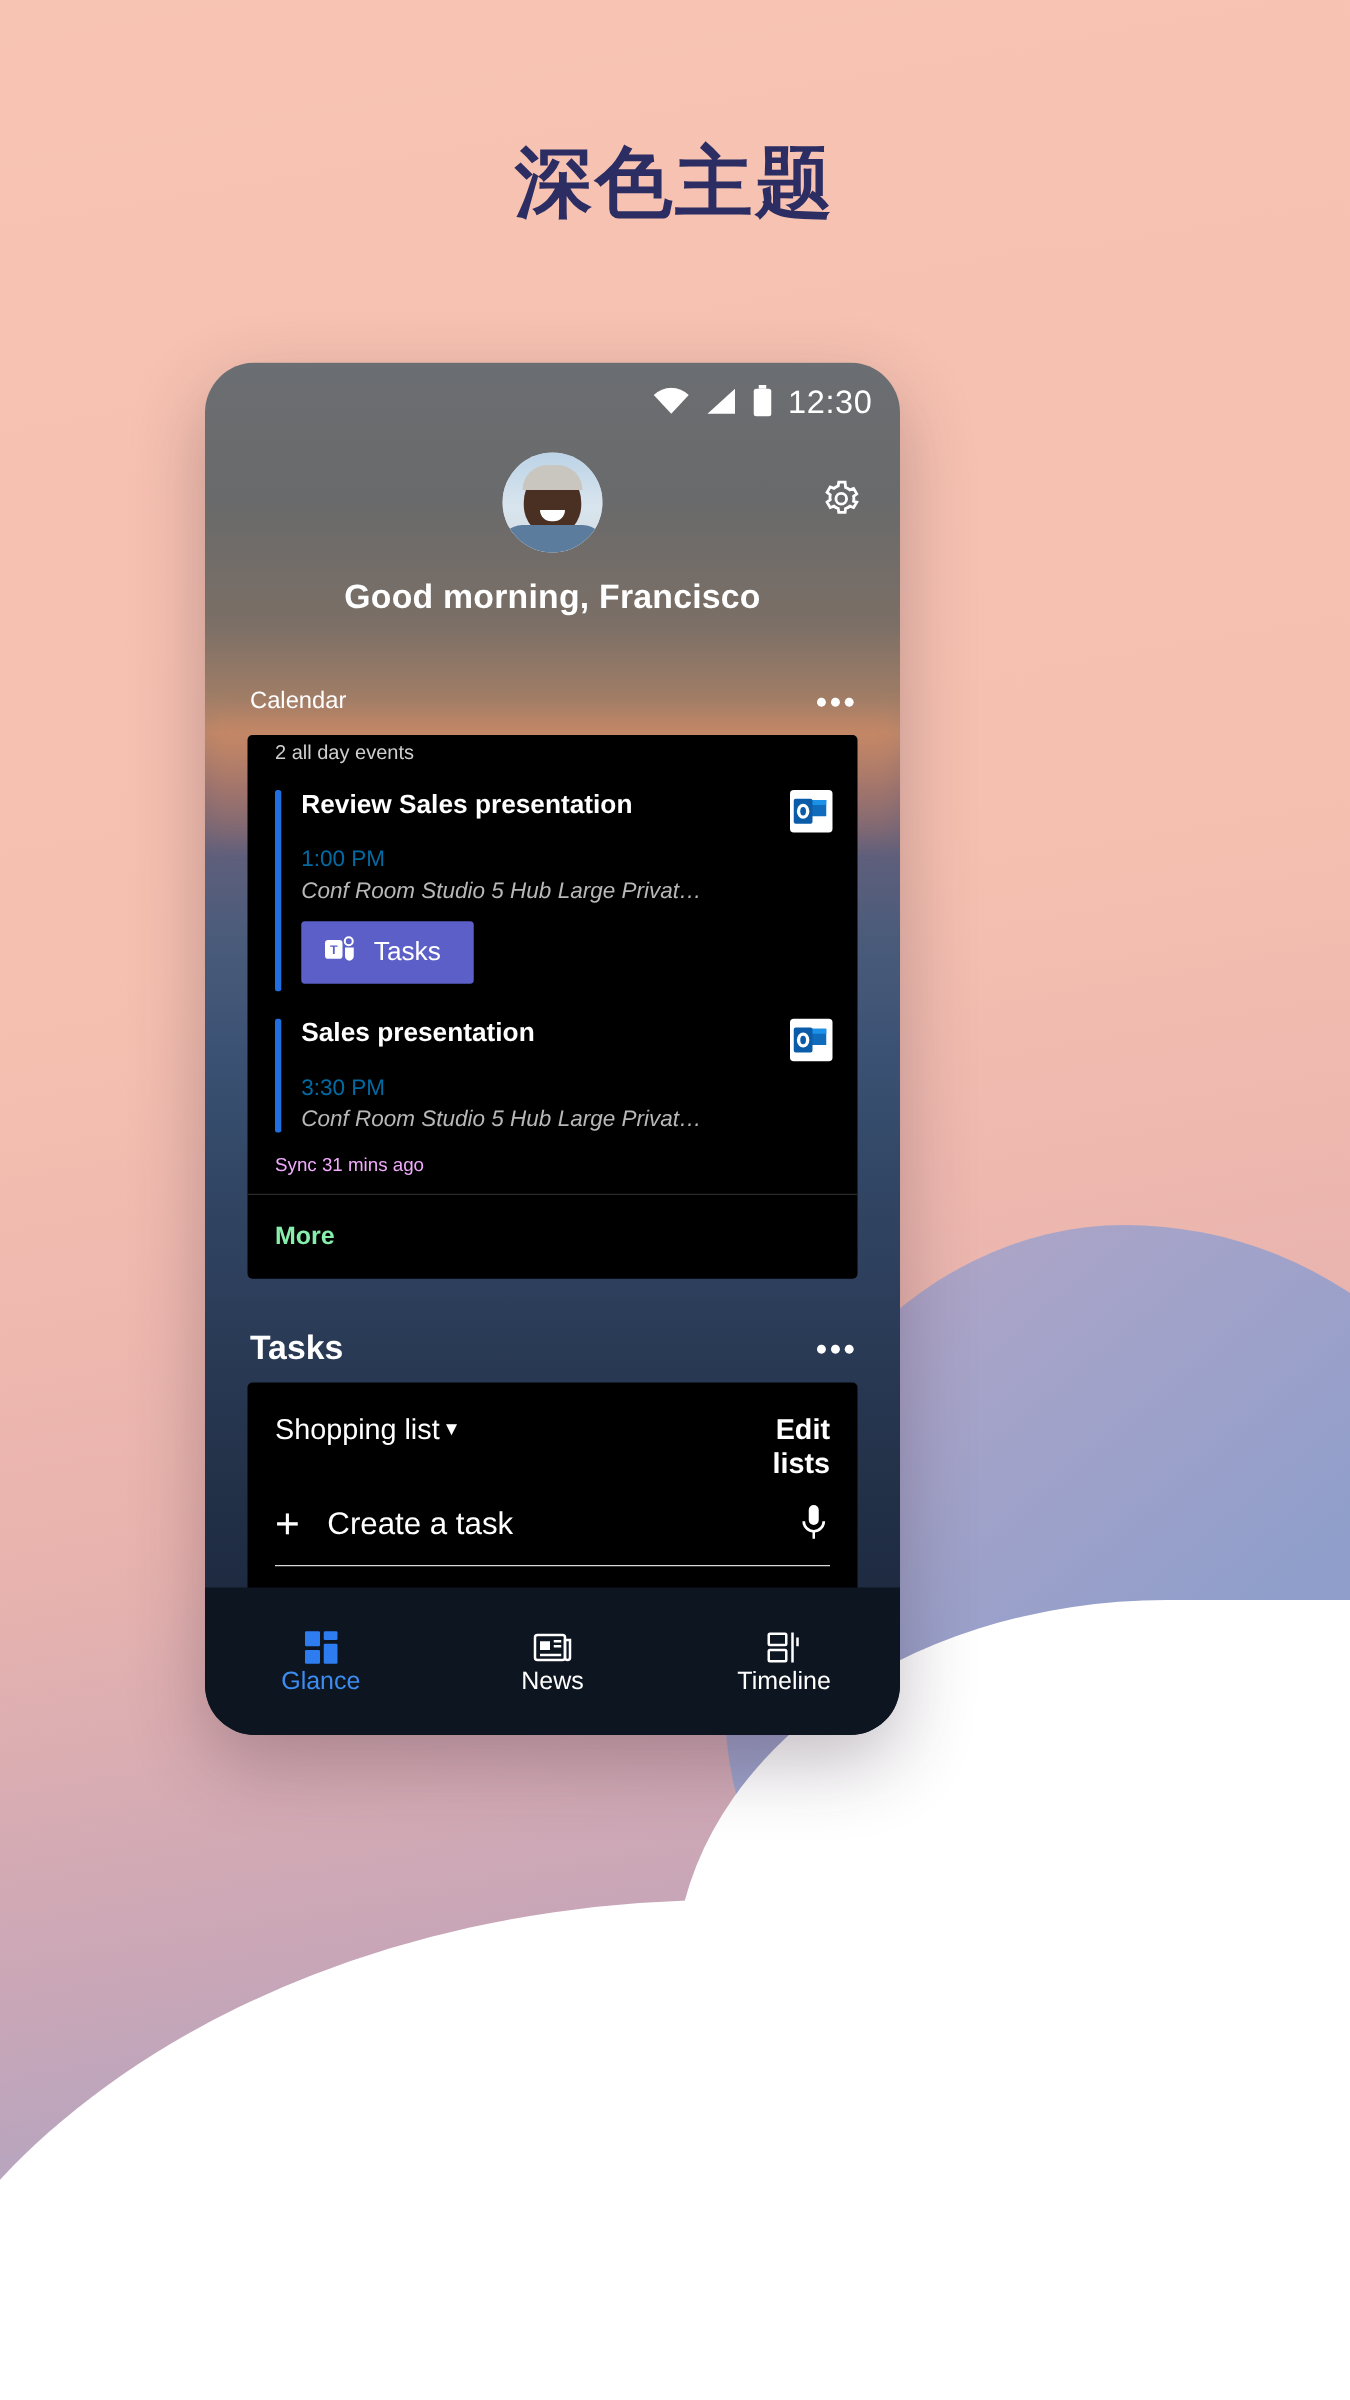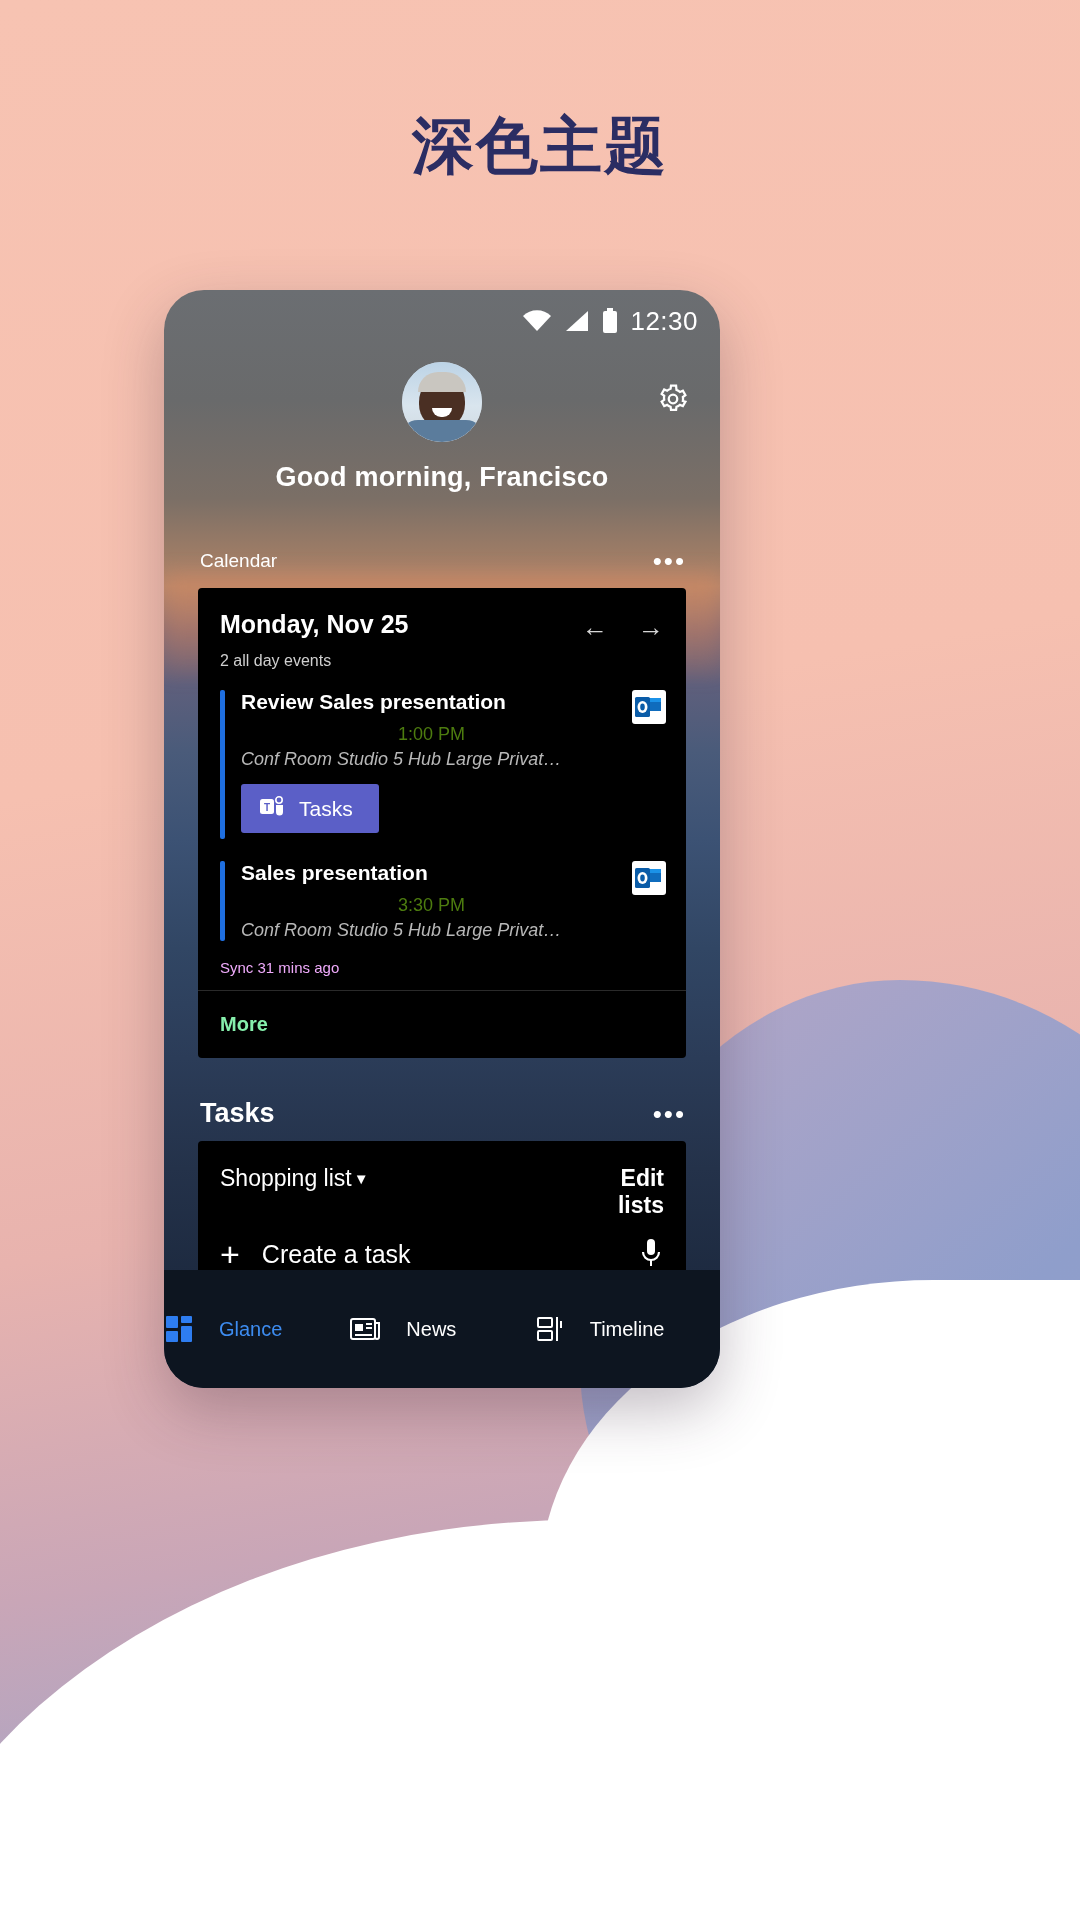--- a/index.html
+++ b/index.html
@@ -158,21 +158,21 @@
   }
   .cal-date { color: #fff; font-size: 25px; font-weight: bold; }
   .cal-sub { color: #cfcfcf; font-size: 16px; margin-top: 6px; padding: 0 22px 10px 22px; }
   .cal-navs { display: flex; gap: 30px; padding-top: 4px; }
   .navarrow { color: #d6d6d6; font-size: 26px; line-height: 1; }
 
   .event { display: flex; padding: 10px 20px 4px 22px; position: relative; }
   .ev-bar { width: 5px; border-radius: 2px; background: #1f6fe0; flex: 0 0 5px; margin-right: 16px; }
   .ev-body { flex: 1 1 auto; min-width: 0; }
   .ev-title { color: #fff; font-size: 21px; font-weight: bold; }
-  .ev-time { color: #4d7c0f; font-size: 18px; margin-top: 10px; text-align: center; }
+  .ev-time { color: #0369a1; font-size: 18px; margin-top: 21px; }
   .ev-loc {
     color: #b8b8b8; font-size: 18px; margin-top: 4px;
     white-space: nowrap; overflow: hidden; text-overflow: ellipsis; font-style: italic;
   }
   .outlook-ico {
     flex: 0 0 auto; width: 34px; height: 34px; margin-left: 10px;
     background: #fff; border-radius: 3px; position: relative;
     display: flex; align-items: center; justify-content: center;
   }
   .join-btn {
@@ -208,22 +208,22 @@
   .task-underline { height: 1px; background: #d8d8d8; margin: 16px 22px 0 22px; }
   .task-item { color: #f9a8d4; font-size: 24px; font-weight: bold; padding: 22px 22px 0 22px; }
 
   
   .bottomnav {
     position: absolute; left: 0; right: 0; bottom: 0; height: 118px;
     background: #0d1520;
     display: flex; align-items: center;
   }
   .navitem {
-    flex: 1 1 0; display: flex; 
-    align-items: center; gap: 25px;
+    flex: 1 1 0; display: flex; flex-direction: column;
+    align-items: center; gap: 0;
   }
   .navitem .lbl { font-size: 20px; color: #ffffff; }
   .navitem.active .lbl { color: #3d8cf0; }
   .nav-ico { height: 32px; display: flex; align-items: center; justify-content: center; }
 </style>
 </head>
 <body>
 
 <div class="bg-base"></div>
 <div class="bg-blob-right"></div>
@@ -275,29 +275,20 @@
       <div class="greeting">Good morning, Francisco</div>
     </div>
 
     <div style="position:absolute; left:0; right:0; top:258px;">
       <div class="sec-head">
         <span class="t">Calendar</span>
         <span class="dots">•••</span>
       </div>
 
       <div class="card" style="margin-top:14px;">
-        <div class="cal-head">
-          <div>
-            <div class="cal-date">Monday, Nov 25</div>
-          </div>
-          <div class="cal-navs">
-            <span class="navarrow">←</span>
-            <span class="navarrow">→</span>
-          </div>
-        </div>
         <div class="cal-sub">2 all day events</div>
 
         <div class="event">
           <div class="ev-bar"></div>
           <div class="ev-body">
             <div class="ev-title">Review Sales presentation</div>
             <div class="ev-time">1:00 PM</div>
             <div class="ev-loc">Conf Room Studio 5 Hub Large Privat…</div>
             <button class="join-btn">
               <span>

